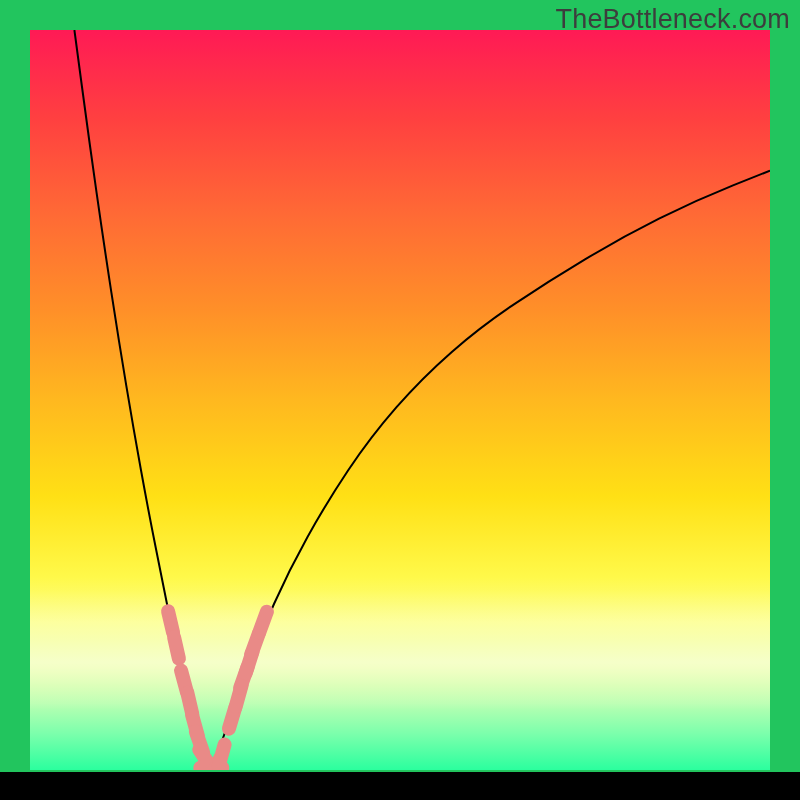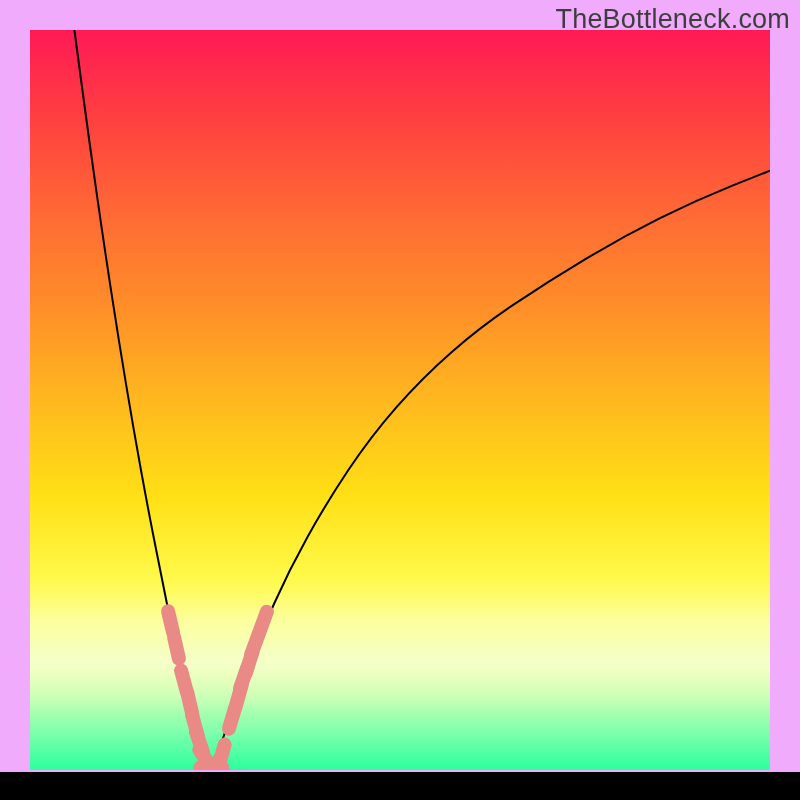--- a/index.html
+++ b/index.html
@@ -10,21 +10,21 @@
     overflow: hidden;
     background: #000;
     font-family: Arial, Helvetica, sans-serif;
   }
   .frame {
     position: absolute;
     left: 0;
     top: 0;
     width: 800px;
     height: 772px;
-    background: #f0abfc;
+    background: #22c55e;
   }
   .plot {
     position: absolute;
     left: 30px;
     top: 30px;
     width: 740px;
     height: 740px;
     background: linear-gradient(to bottom,
       #ff1a55 0%,
       #ff4040 12%,

